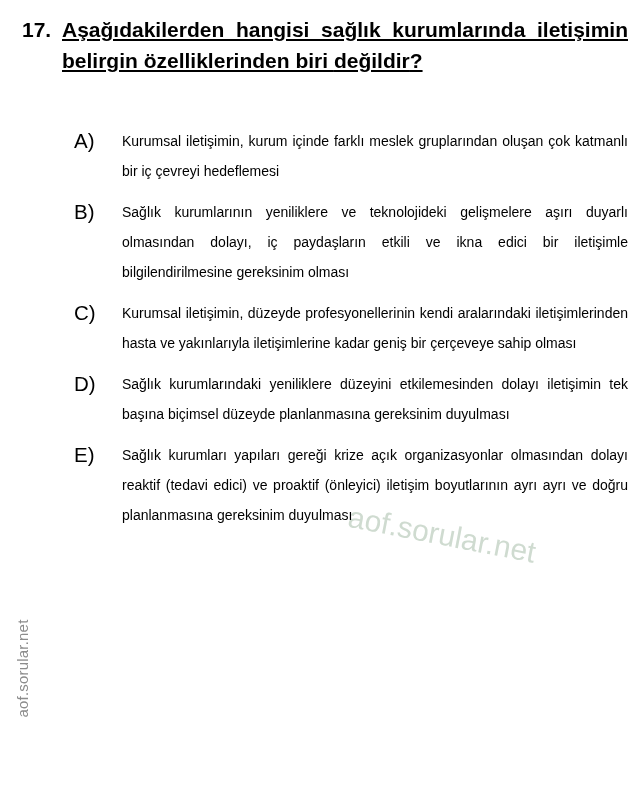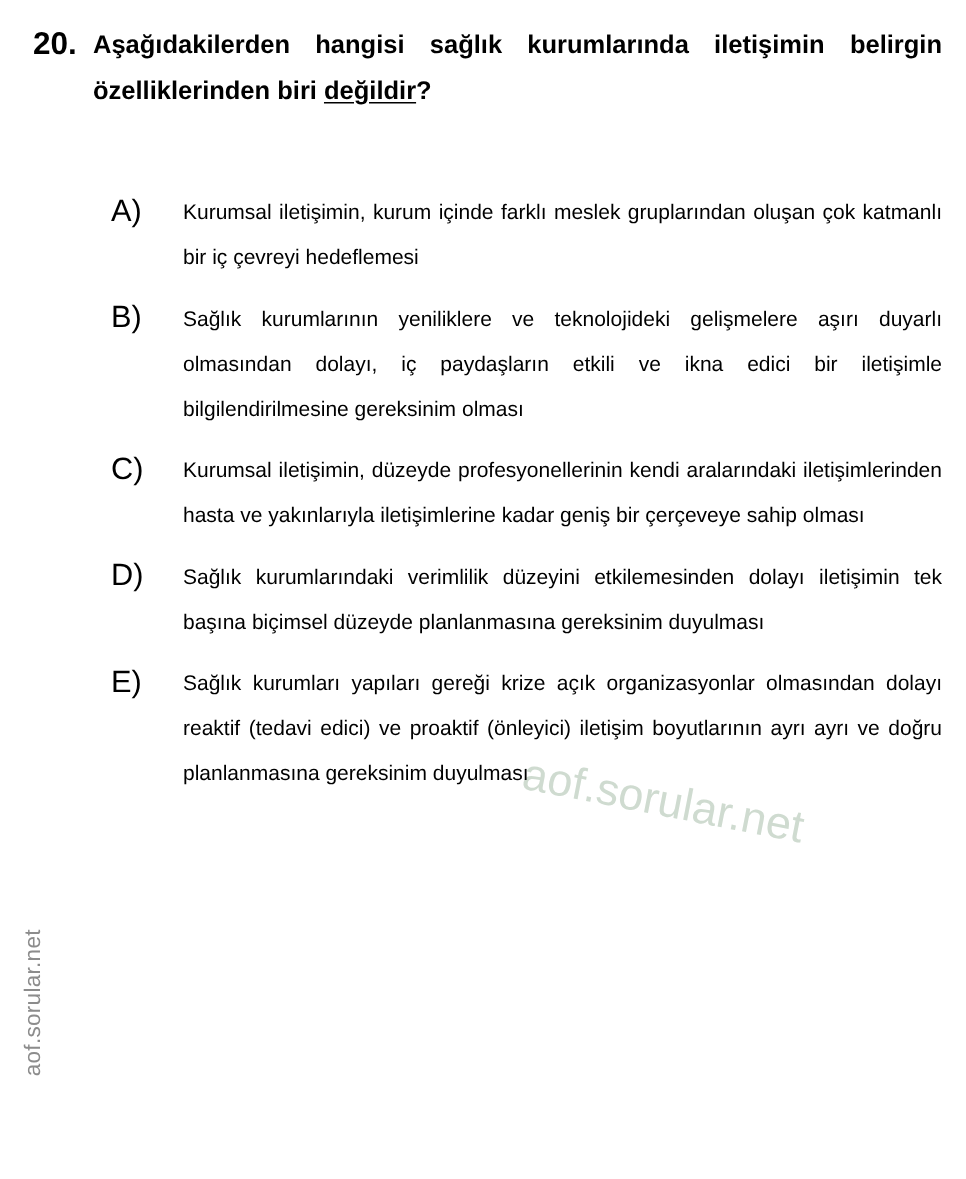--- a/index.html
+++ b/index.html
@@ -74,25 +74,26 @@
     font-weight: bold;
     font-size: 21px;
     line-height: 31px;
     width: 40px;
     flex: 0 0 40px;
     white-space: nowrap;
   }
   .question-text {
     flex: 1 1 auto;
     font-weight: bold;
-    font-size: 17px;
+    font-size: 21px;
     line-height: 31px;
     text-align: justify;
     text-align-last: left;
     hyphens: none;
+    text-decoration: underline;
   }
   .question-text .underlined {
     text-decoration: underline;
     text-underline-offset: 2px;
   }
 
   
   .options {
     position: absolute;
     left: 74px;
@@ -125,21 +126,21 @@
 <body>
 
 <div class="page">
 
   <div class="diag-watermark">aof.sorular.net</div>
 
   <div class="side-watermark">aof.sorular.net</div>
 
   <div class="question-block">
     <div class="question-row">
-      <div class="question-number">20.</div>
+      <div class="question-number">17.</div>
       <div class="question-text"><span>Aşağıdakilerden hangisi sağlık kurumlarında iletişimin belirgin özelliklerinden biri </span><span class="underlined">değildir</span><span>?</span></div>
     </div>
   </div>
 
   <div class="options">
 
     <div class="option">
       <div class="option-letter">A)</div>
       <div class="option-text">Kurumsal iletişimin, kurum içinde farklı meslek gruplarından oluşan çok katmanlı bir iç çevreyi hedeflemesi</div>
     </div>
@@ -149,21 +150,21 @@
       <div class="option-text">Sağlık kurumlarının yeniliklere ve teknolojideki gelişmelere aşırı duyarlı olmasından dolayı, iç paydaşların etkili ve ikna edici bir iletişimle bilgilendirilmesine gereksinim olması</div>
     </div>
 
     <div class="option">
       <div class="option-letter">C)</div>
       <div class="option-text">Kurumsal iletişimin, düzeyde profesyonellerinin kendi aralarındaki iletişimlerinden hasta ve yakınlarıyla iletişimlerine kadar geniş bir çerçeveye sahip olması</div>
     </div>
 
     <div class="option">
       <div class="option-letter">D)</div>
-      <div class="option-text">Sağlık kurumlarındaki verimlilik düzeyini etkilemesinden dolayı iletişimin tek başına biçimsel düzeyde planlanmasına gereksinim duyulması</div>
+      <div class="option-text">Sağlık kurumlarındaki yeniliklere düzeyini etkilemesinden dolayı iletişimin tek başına biçimsel düzeyde planlanmasına gereksinim duyulması</div>
     </div>
 
     <div class="option">
       <div class="option-letter">E)</div>
       <div class="option-text">Sağlık kurumları yapıları gereği krize açık organizasyonlar olmasından dolayı reaktif (tedavi edici) ve proaktif (önleyici) iletişim boyutlarının ayrı ayrı ve doğru planlanmasına gereksinim duyulması</div>
     </div>
 
   </div>
 
 </div>

